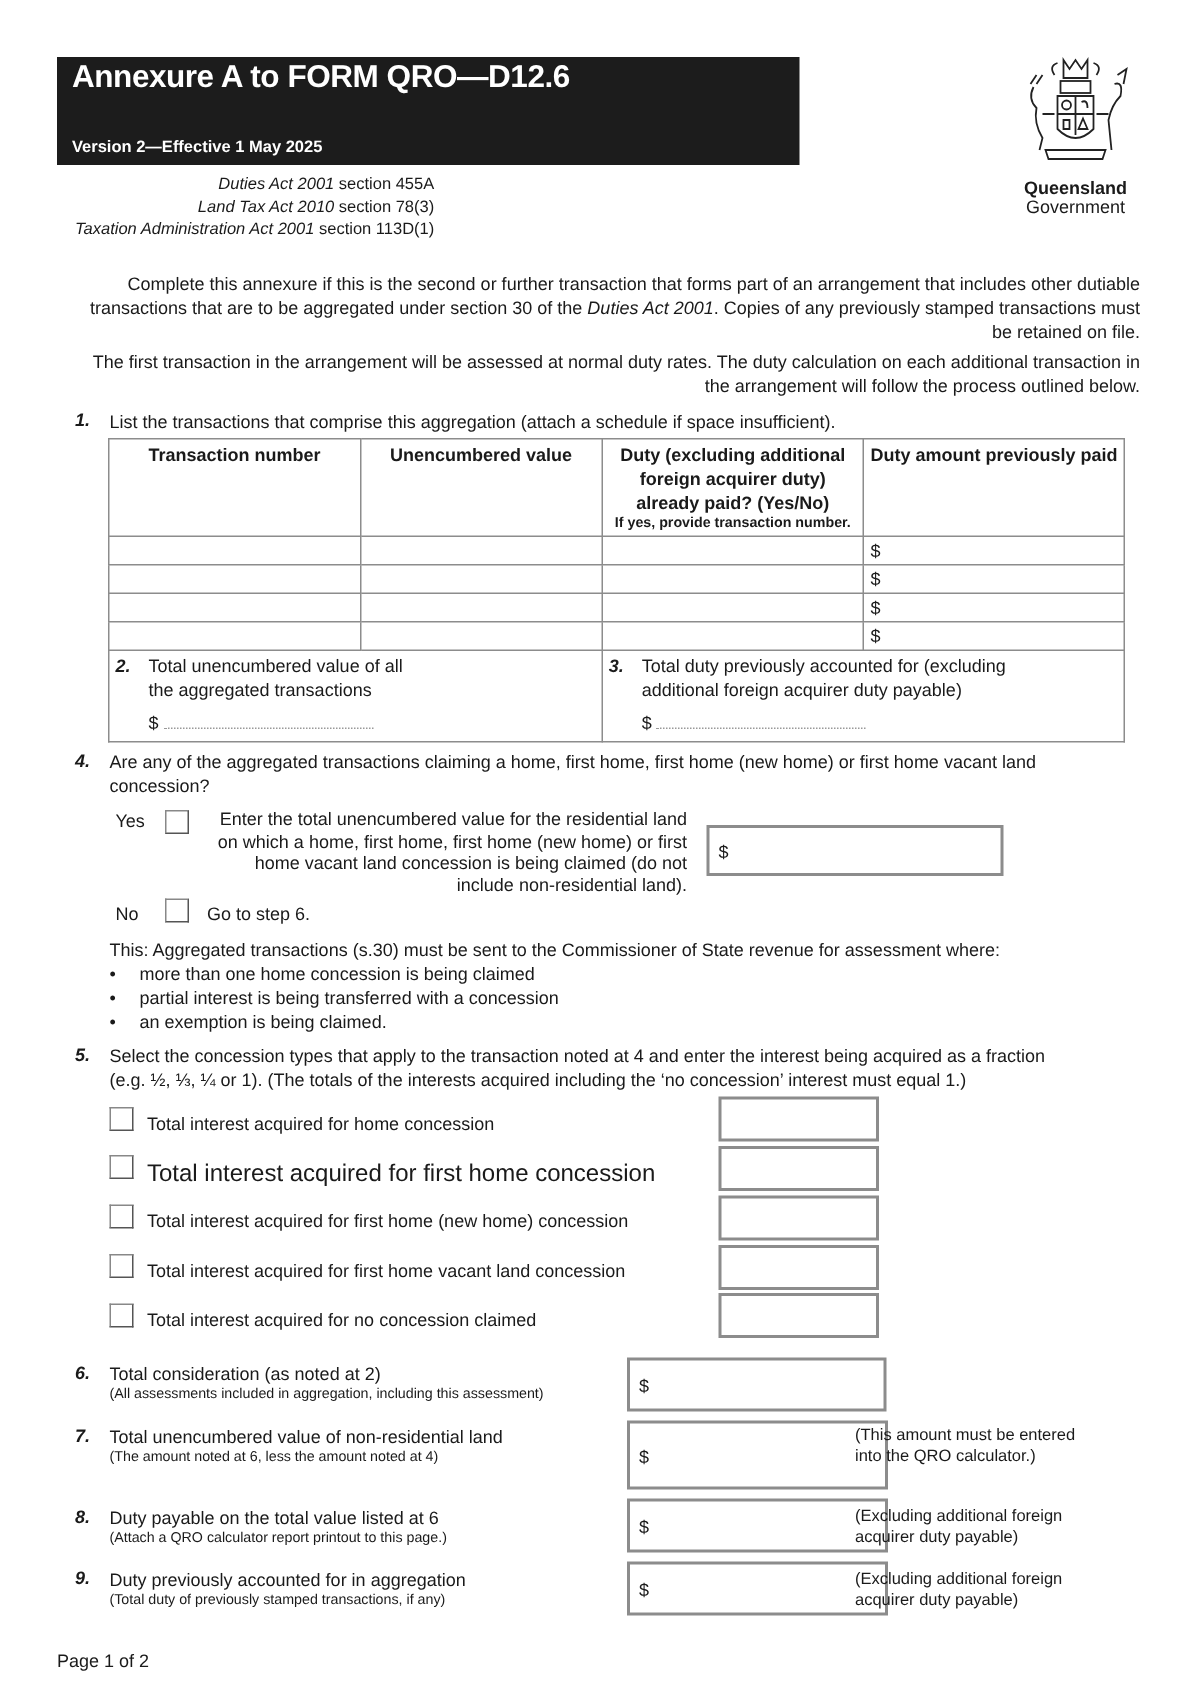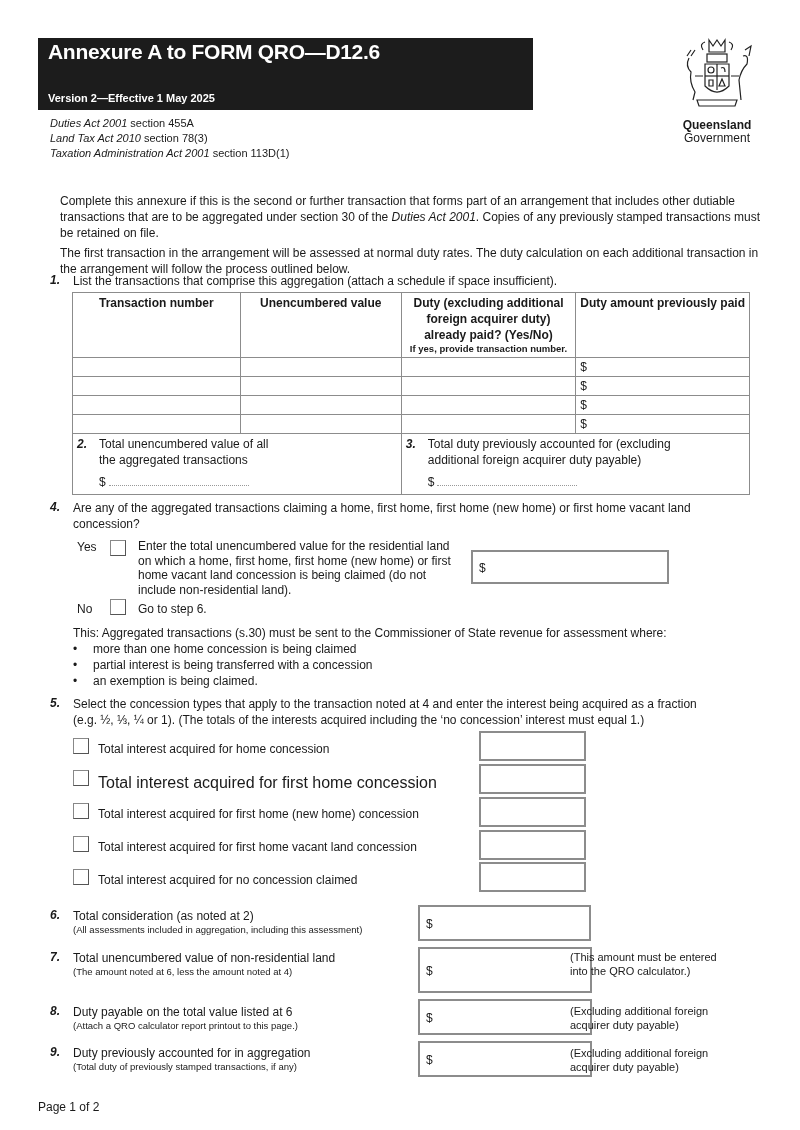--- a/index.html
+++ b/index.html
@@ -1,29 +1,29 @@
 <!DOCTYPE html>
 <html><head>
 <meta charset="utf-8">
 <style>
   html, body { margin: 0; padding: 0; background: #ffffff; }
   body { width: 800px; height: 1130px; position: relative; overflow: hidden;
          font-family: "Liberation Sans", sans-serif; color: #1a1a1a; font-size: 12px; }
-  .abs { position: absolute; }
+  .abs { position: absolute; text-align: right; }
   .title-bar { left: 38px; top: 38px; width: 495px; height: 72px; background: #1c1c1c; color: #fff; }
   .title-bar .t1 { position: absolute; left: 10px; top: 2px; font-size: 21px; font-weight: bold; letter-spacing: -0.3px; }
   .title-bar .t2 { position: absolute; left: 10px; top: 29px; font-size: 17px; font-weight: bold; letter-spacing: -0.2px; }
   .title-bar .t3 { position: absolute; left: 10px; top: 54px; font-size: 11px; font-weight: bold; }
   .acts { left: 50px; top: 116px; font-size: 11px; line-height: 15px; }
   .acts i { font-style: italic; }
   .logo { left: 672px; top: 36px; width: 90px; height: 112px; text-align: center; }
   .logo .crest { width: 80px; height: 78px; margin: 0 auto; }
   .logo .qld { font-weight: bold; font-size: 12px; line-height: 13px; margin-top: 2px; }
   .logo .gov { font-size: 12px; line-height: 13px; }
-  .para { left: 60px; width: 710px; font-size: 12px; line-height: 16px; margin-top: 12px; }
+  .para { left: 50px; width: 710px; font-size: 12px; line-height: 16px; }
   .num { font-style: italic; font-weight: bold; }
   .qnum { position: absolute; left: 50px; font-size: 12px; font-style: italic; font-weight: bold; }
   .qtext { position: absolute; left: 73px; font-size: 12px; line-height: 16px; }
   table.tx { position: absolute; left: 72px; top: 292px; width: 678px; border-collapse: collapse; }
   table.tx td, table.tx th { border: 1px solid #8c8c8c; padding: 0 4px; font-size: 12px; vertical-align: top; }
   table.tx th { font-weight: bold; text-align: center; height: 62px; padding-top: 2px; line-height: 16px; }
   table.tx th .small { font-size: 9.5px; line-height: 11px; display: block; }
   table.tx td { height: 18px; line-height: 18px; }
   table.tx td.sum { height: 58px; line-height: 16px; padding-top: 2px; position: relative; }
   .dots { display: inline-block; width: 140px; border-bottom: 1px dotted #999; height: 10px; margin-left: 3px; }

